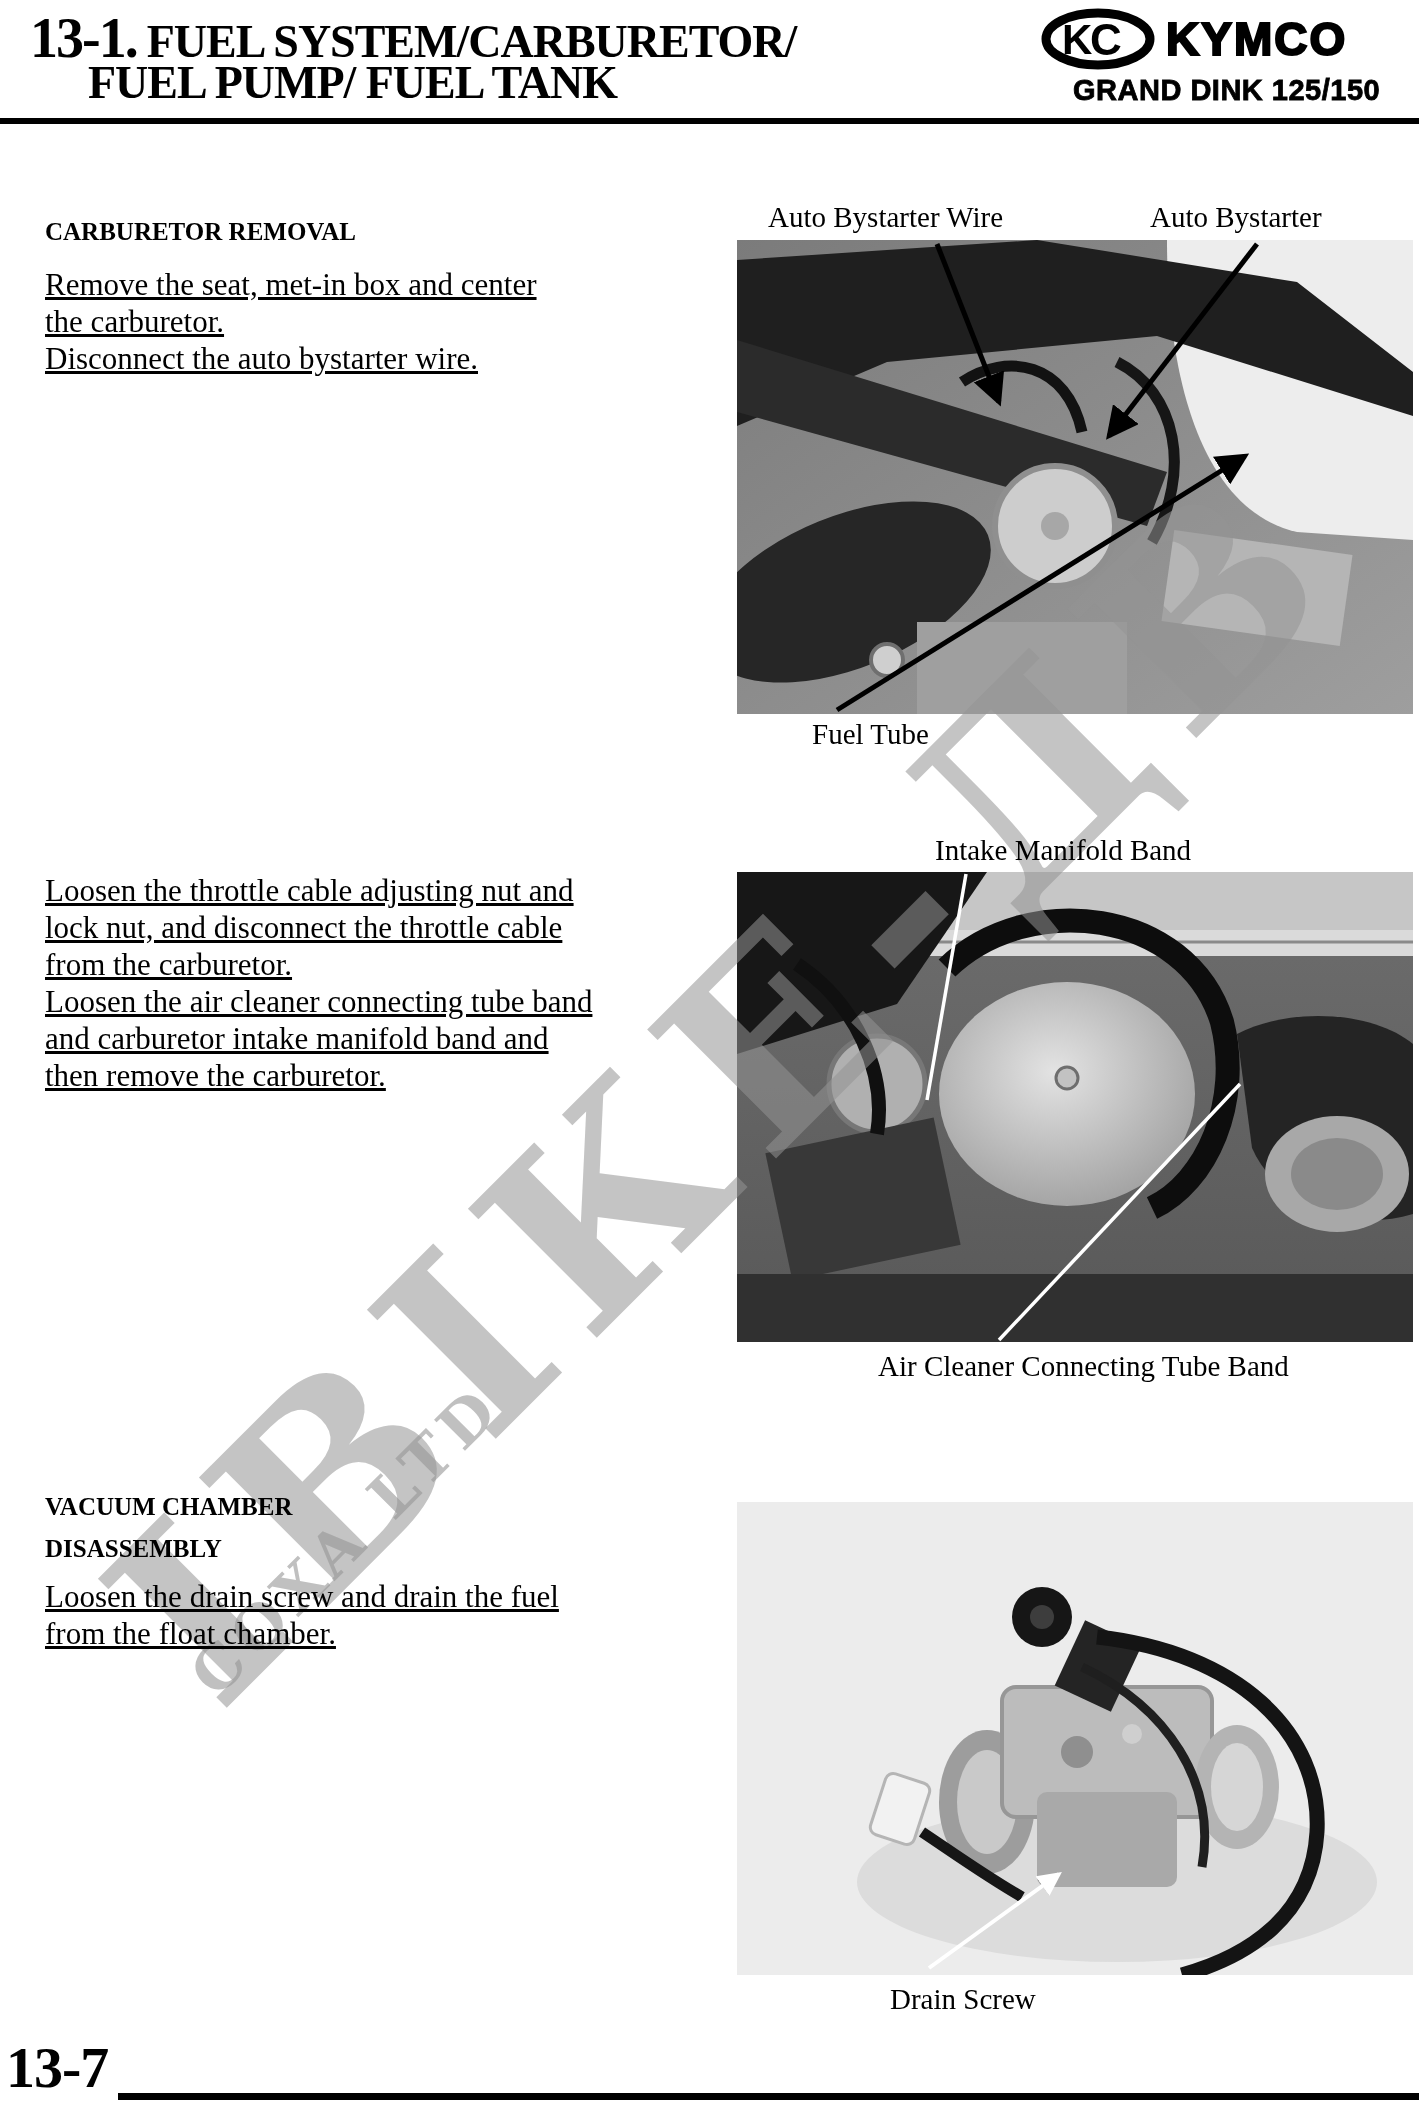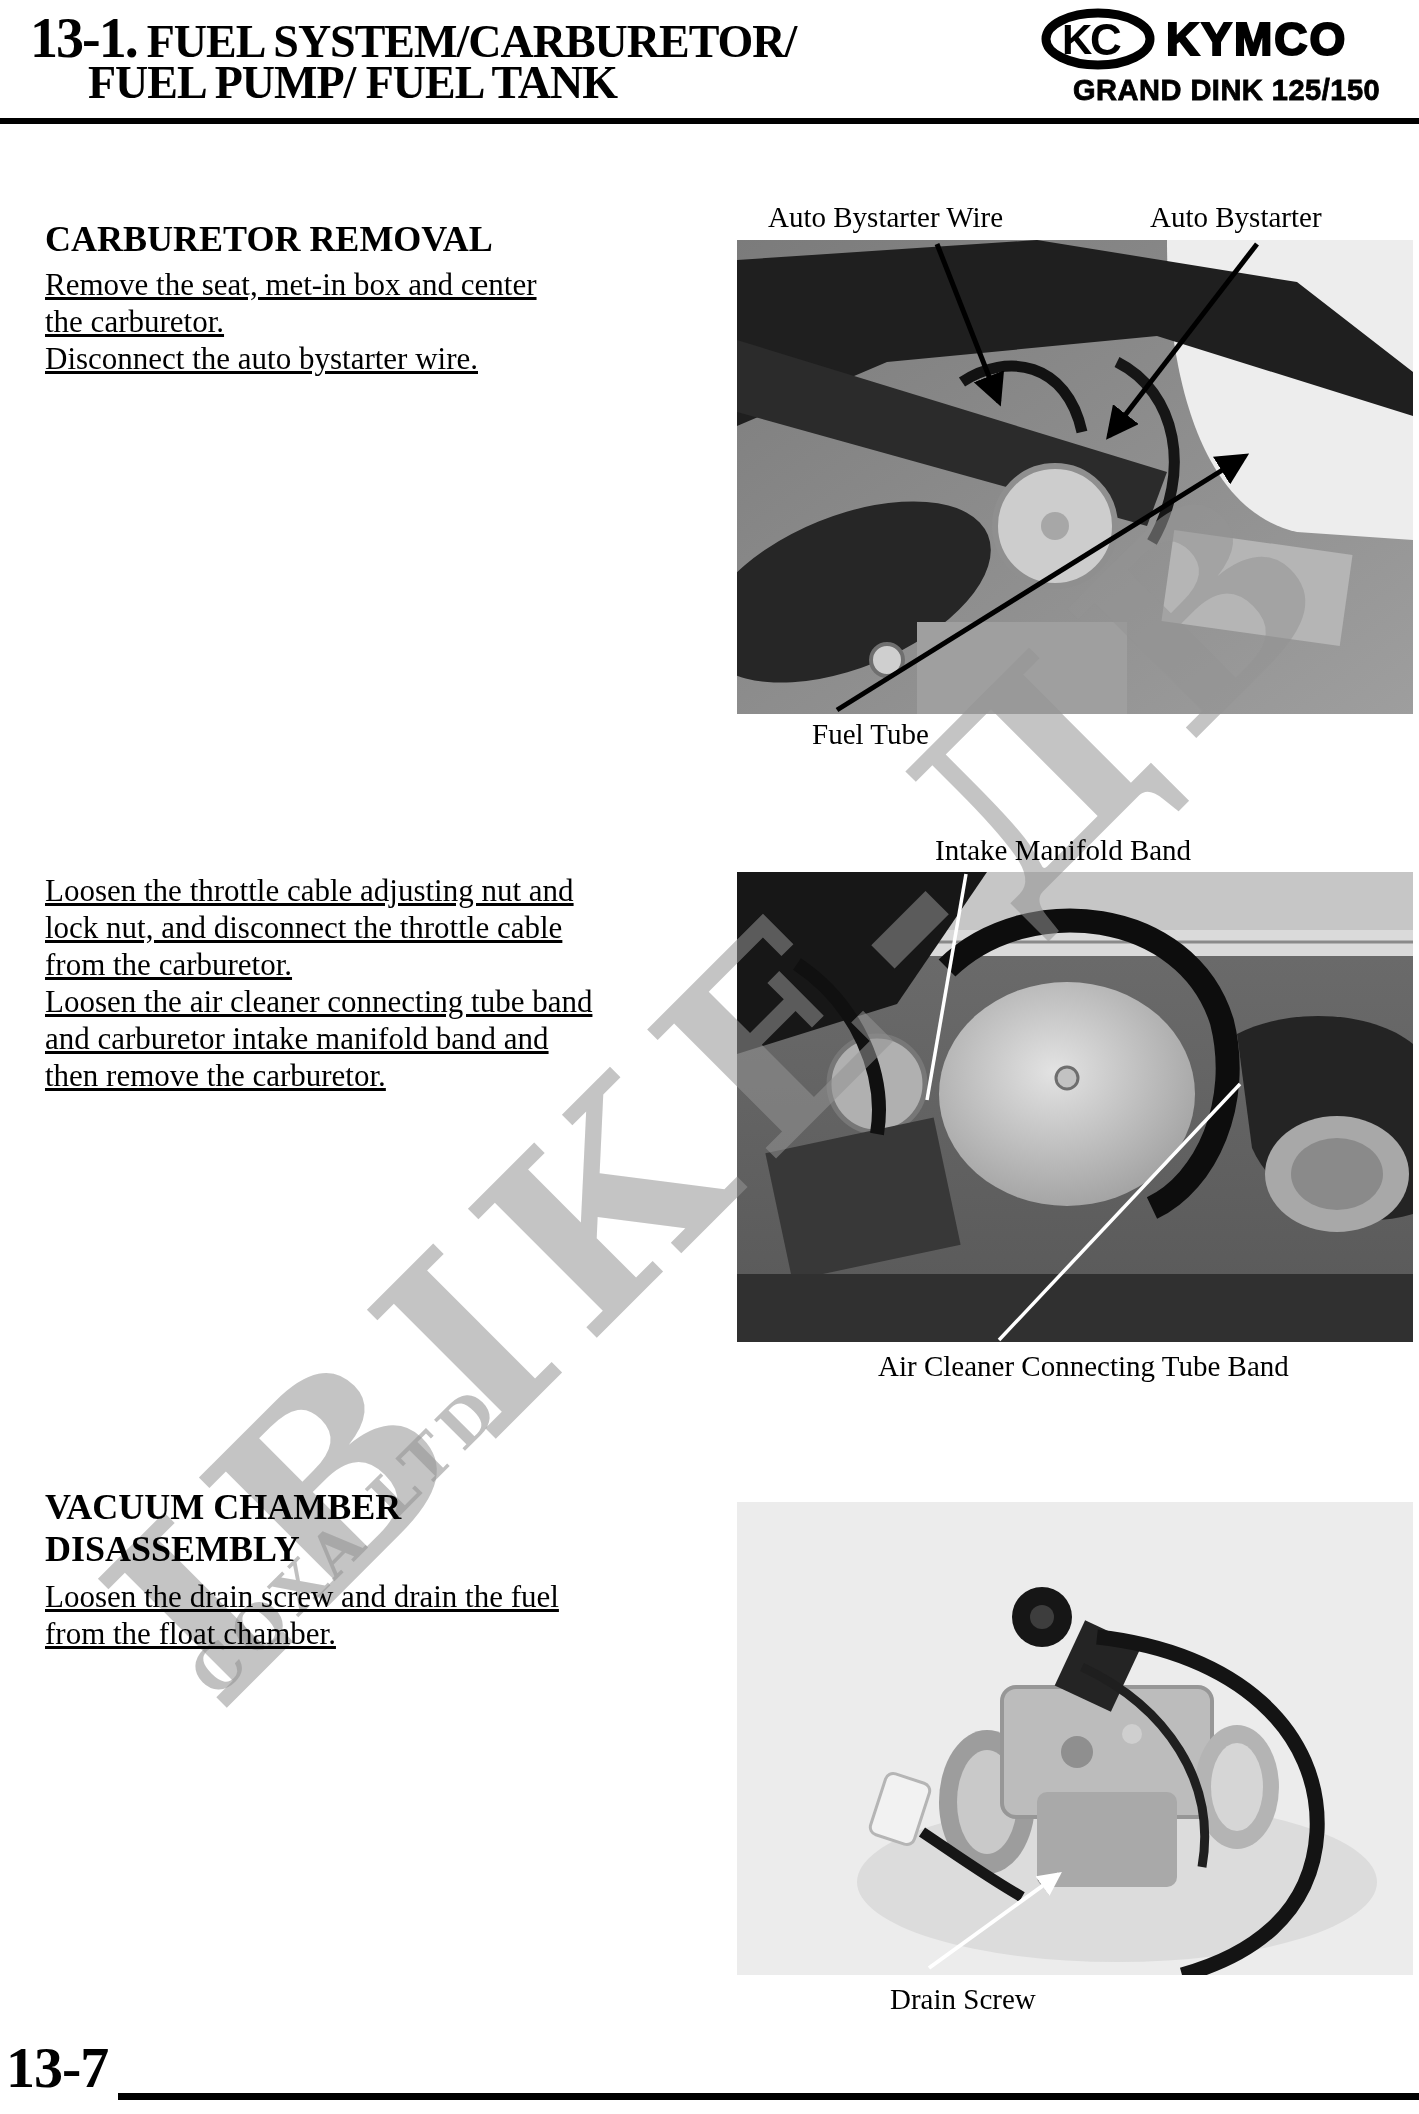--- a/index.html
+++ b/index.html
@@ -14,21 +14,21 @@
   .sec-title{ font-size:46px; font-weight:bold; letter-spacing:-1px; white-space:nowrap; }
   .title-l2 { position:absolute; left:88px; top:56px; z-index:6; }
   .logo-row { position:absolute; left:1040px; top:8px; display:flex; align-items:center; gap:10px; z-index:6; }
   .brand    { font-family:"Liberation Sans", sans-serif; font-size:46px; font-weight:700;
               -webkit-text-stroke:2.2px #000; letter-spacing:2px; }
   .model    { position:absolute; left:1046px; top:74px; z-index:6;
               font-family:"Liberation Sans", sans-serif; font-size:29px; font-weight:700;
               -webkit-text-stroke:0.8px #000; letter-spacing:0.5px; white-space:nowrap;margin-left:27px; }
   .header-rule { position:absolute; left:0; top:118px; width:1419px; height:6px; background:#000; z-index:6; }
   
-  .h2   { position:absolute; font-size:36px; font-weight:bold; white-space:nowrap; z-index:6; }
+  .h2   { position:absolute; font-size:25px; font-weight:bold; white-space:nowrap; z-index:6; }
   .h2 .hl { line-height:42px; }
   .para { position:absolute; z-index:6;text-decoration:underline; }
   .bl   { font-size:31px; line-height:37px; white-space:nowrap; }
   .flabel { position:absolute; font-size:29px; white-space:nowrap; z-index:6; }
   
   .photo { position:absolute; z-index:2; }
   
   .wm-main {
     position:absolute; left:725px; top:1085px; z-index:5; pointer-events:none;
     transform:translate(-50%,-50%) rotate(-45deg);

